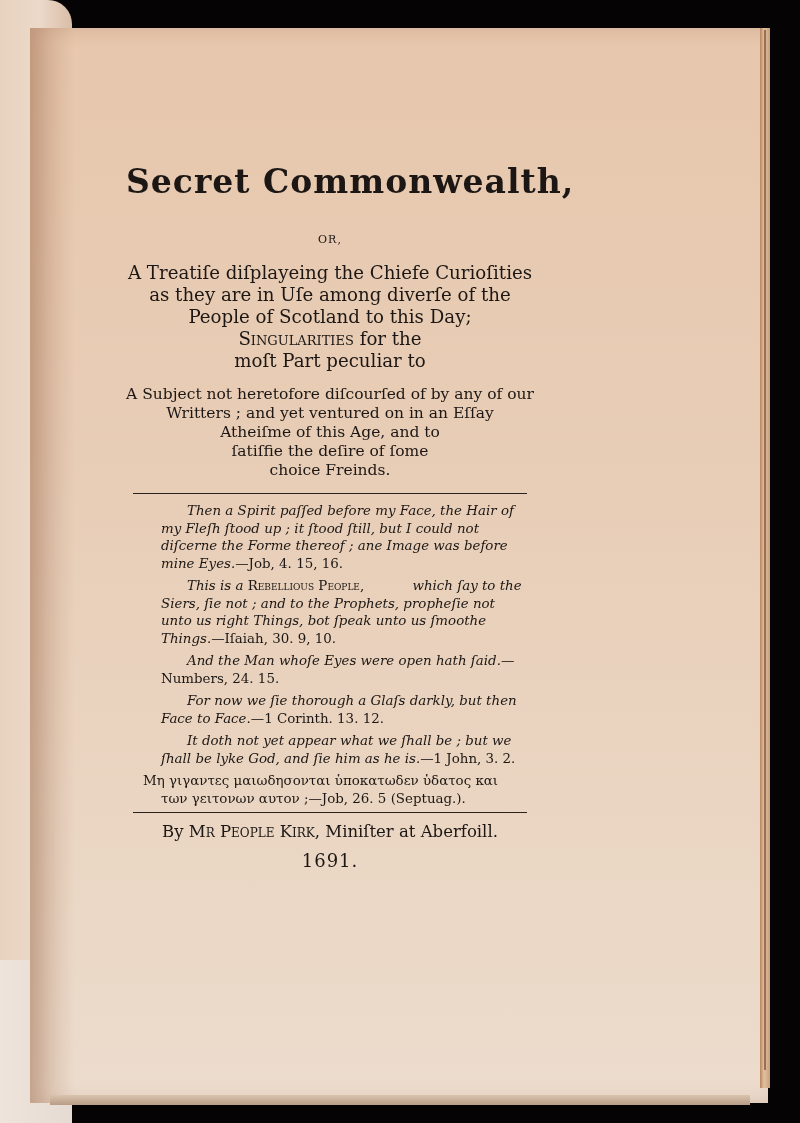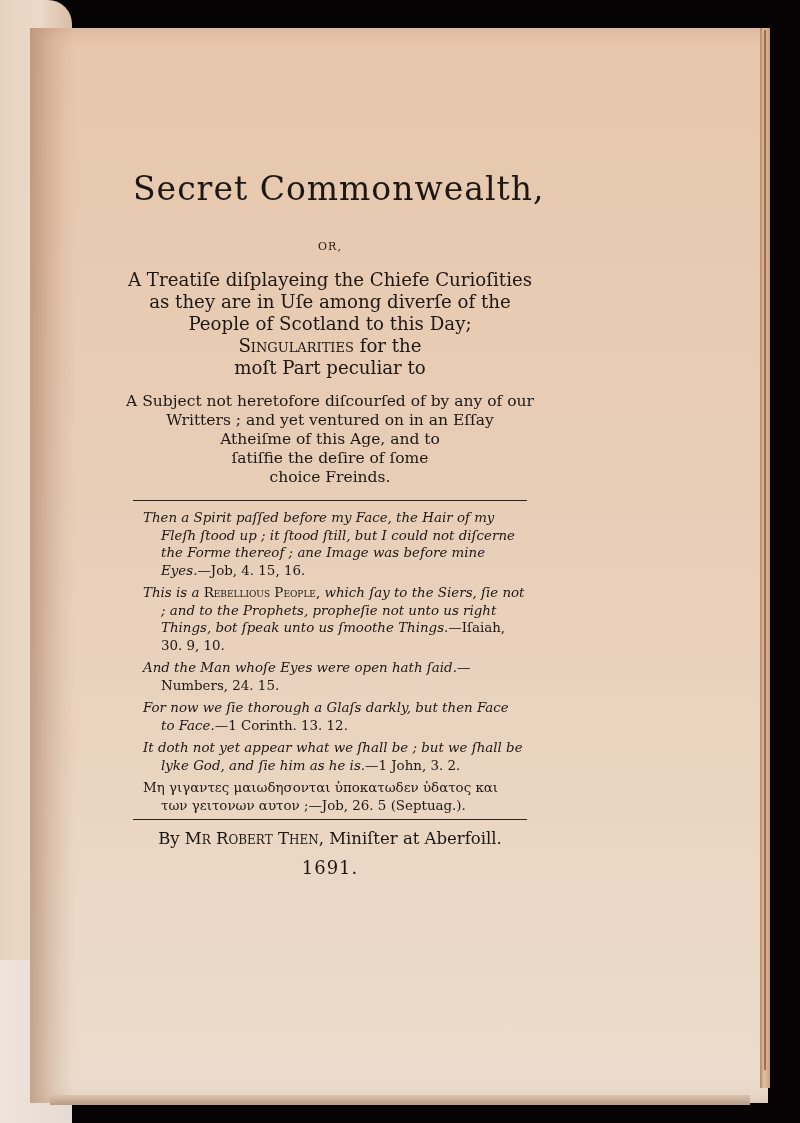--- a/index.html
+++ b/index.html
@@ -36,22 +36,22 @@
   }
   .page-bottom-edge {
     position: absolute; left: 50px; top: 1095px; width: 700px; height: 10px;
     background: linear-gradient(180deg, #d9c3ae, #b99d86);
   }
   .content {
     position: absolute; left: 125px; top: 160px; width: 410px;
     color: #1c1714; text-align: center;
   }
   .title {
-    font-family: "DejaVu Serif", serif; font-weight: normal;
-    font-size: 33px; letter-spacing: 1px; line-height: 42px; margin: 8px;
+    font-family: "DejaVu Serif", serif; font-weight: bold;
+    font-size: 33px; letter-spacing: 1px; line-height: 42px; margin: 1px;
     white-space: nowrap;
   }
   .or {
     font-size: 11px; letter-spacing: 1px; margin-top: 28px; line-height: 18px;
   }
   .treatise {
     font-size: 18.2px; line-height: 22px; margin-top: 13px;
   }
   .treatise .line, .subject .line { display: block; white-space: nowrap; }
   .sc { font-variant: small-caps; }
@@ -59,21 +59,21 @@
     font-size: 15.5px; line-height: 19px; margin-top: 13px;
   }
   .rule {
     height: 1px; background: #2a221e; margin: 13px 8px 8px 8px;
   }
   .verses {
     text-align: left; font-size: 13.4px; line-height: 17.5px;
     padding-left: 18px;
   }
   .verse { margin-bottom: 5px; text-indent: -18px; padding-left: 18px; padding-right: 10px; }
-  .verse .it { font-style: italic; }
+  .verse .it { font-style: italic; margin-left: 44px; }
   .verse .ref { font-style: normal; }
   .byline { font-size: 16.5px; line-height: 22px; margin-top: 6px; white-space: nowrap; }
   .year { font-size: 18px; line-height: 24px; margin-top: 6px; letter-spacing: 1px; }
 </style>
 </head>
 <body>
 
 <div class="left-leaf"></div>
 <div class="left-leaf-bottom"></div>
 <div class="page"></div>
@@ -124,17 +124,17 @@
     </div>
     <div class="verse">
       <span>Μη γιγαντες μαιωδησονται ὑποκατωδεν ὑδατος και των γειτονων αυτον ;</span><span class="ref">—Job, 26. 5 (Septuag.).</span>
     </div>
   </div>
 
   <div class="rule" style="margin-top:4px;"></div>
 
   <div class="byline">
     <span>By</span>
-    <span class="sc">Mr Robert Then,</span>
+    <span class="sc">Mr People Kirk,</span>
     <span>Miniſter at Aberfoill.</span>
   </div>
   <div class="year">1691.</div>
 </div>
 
 </body></html>

